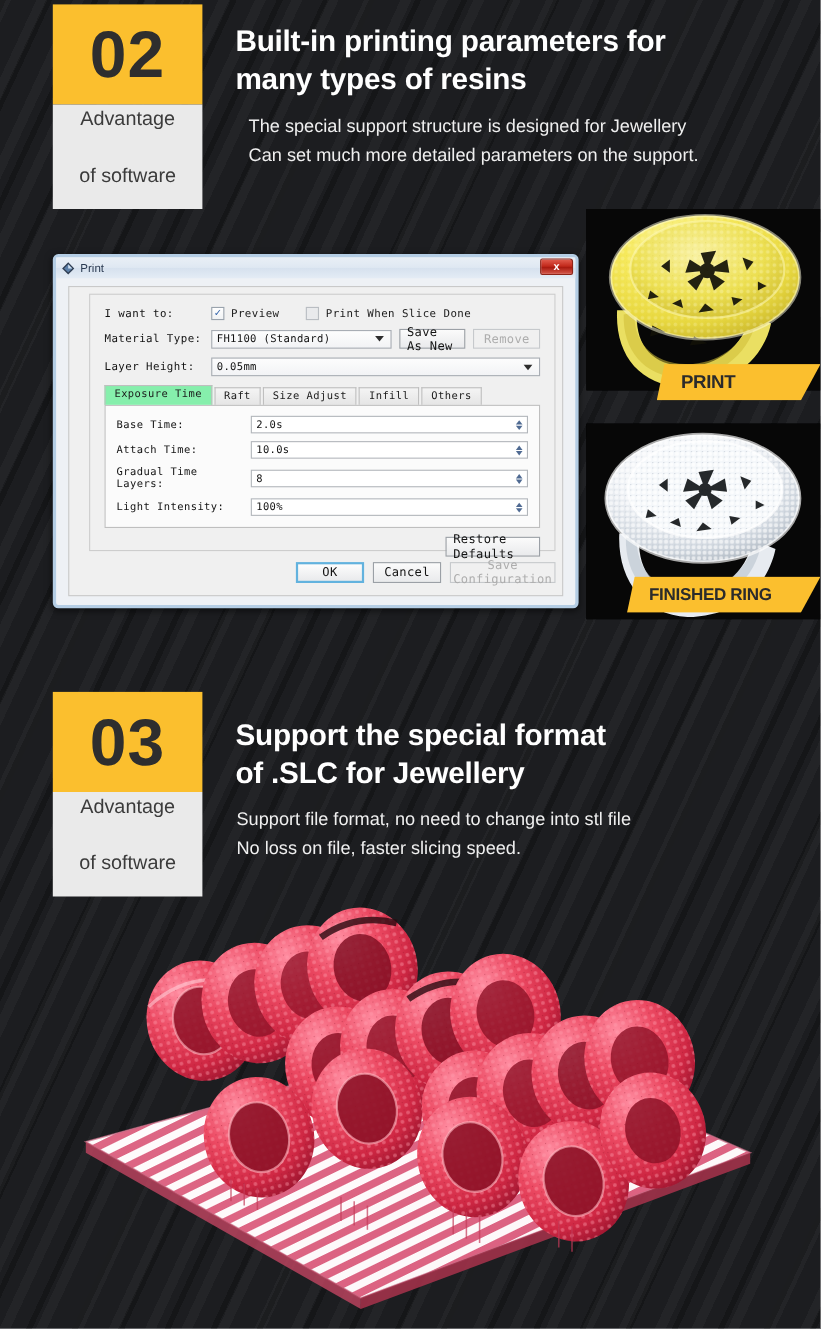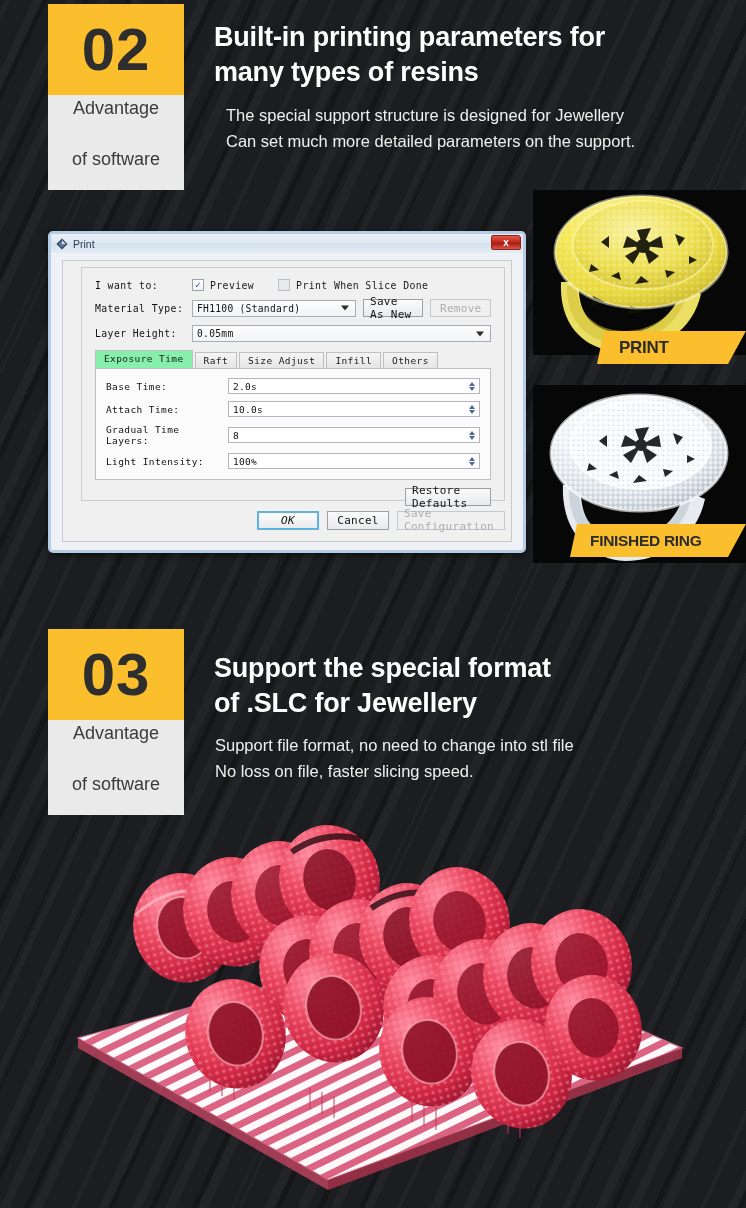--- a/index.html
+++ b/index.html
@@ -261,21 +261,21 @@
   .dlg-footer {
     position: absolute;
     left: 6px; right: 6px; bottom: 6px;
     height: 30px;
     display: flex;
     align-items: center;
     justify-content: flex-end;
     gap: 8px;
   }
   .btn-main { width: 62px; height: 19px; }
-  .btn-main.primary { border: 2px solid #62b2de; background: linear-gradient(180deg,#fdfdfd,#e9eaec); font-style: italic; }
+  .btn-main.primary { border: 2px solid #62b2de; background: linear-gradient(180deg,#fdfdfd,#e9eaec); }
 
   
   .photo {
     position: absolute;
     overflow: hidden;
     background: #000;
   }
   .ring-yellow-wrap { left: 533px; top: 190px; width: 213px; height: 165px; }
   .ring-silver-wrap { left: 533px; top: 385px; width: 213px; height: 178px; }
 
@@ -425,21 +425,21 @@
         </div>
 
         <div class="restore-wrap">
           <div class="btn" style="width:86px;">Restore Defaults</div>
         </div>
       </div>
 
       <div class="dlg-footer">
         <div class="btn btn-main primary">OK</div>
         <div class="btn btn-main">Cancel</div>
-        <div class="btn btn-main disabled" style="width:108px;">Save Configuration</div>
+        <div class="btn btn-main disabled" style="width:96px;text-align:center;">Save Configuration</div>
       </div>
     </div>
   </div>
 
   <div class="photo ring-yellow-wrap">
     <svg width="213" height="165" viewBox="0 0 213 165">
       <defs>
         <radialGradient id="ylw" cx="38%" cy="28%" r="78%">
           <stop offset="0%" stop-color="#fdfbd2"></stop>
           <stop offset="38%" stop-color="#f6e95c"></stop>

